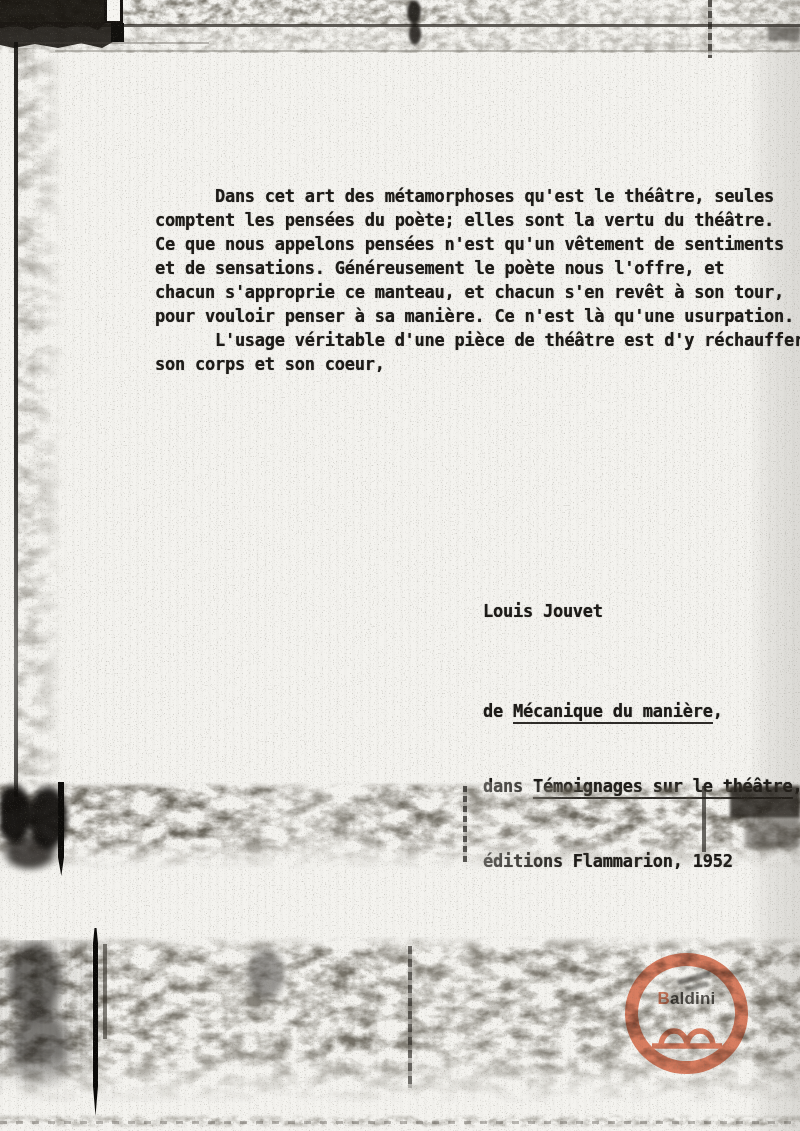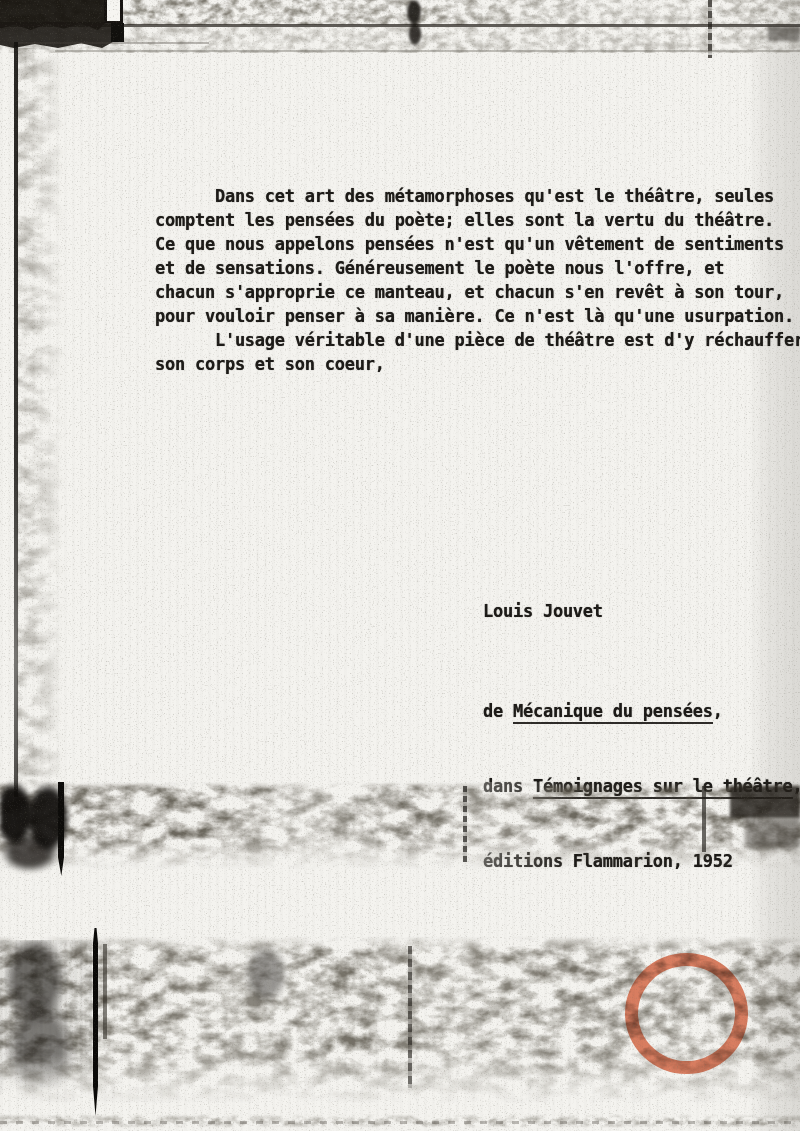--- a/index.html
+++ b/index.html
@@ -166,21 +166,21 @@
   <div class="abs corner-hline"></div>
   <div class="abs left-vline"></div>
   <svg class="noise left-smudge" width="48" height="748">
       <rect width="48" height="748" filter="url(#mottleF)"></rect>
     </svg>
 
   <div class="abs quote"><div class="tline">      Dans cet art des métamorphoses qu'est le théâtre, seules</div><div class="tline">comptent les pensées du poète; elles sont la vertu du théâtre.</div><div class="tline">Ce que nous appelons pensées n'est qu'un vêtement de sentiments</div><div class="tline">et de sensations. Généreusement le poète nous l'offre, et</div><div class="tline">chacun s'approprie ce manteau, et chacun s'en revêt à son tour,</div><div class="tline">pour vouloir penser à sa manière. Ce n'est là qu'une usurpation.</div><div class="tline">      L'usage véritable d'une pièce de théâtre est d'y réchauffer</div><div class="tline">son corps et son coeur,</div></div>
 
   <div class="abs attrib">
     <div>Louis Jouvet</div>
-    <div class="cite"><span>de </span><span class="uline">Mécanique du pensées</span><span>,</span></div>
+    <div class="cite"><span>de </span><span class="uline">Mécanique du manière</span><span>,</span></div>
     <div><span>dans </span><span class="uline">Témoignages sur le théâtre</span><span>,</span></div>
     <div>éditions Flammarion, 1952</div>
   </div>
 
   <div class="abs band1">
     <svg class="noise mottle" width="800" height="88">
         <rect width="800" height="88" filter="url(#mottleF)"></rect>
       </svg>
     <div class="abs b1-fade"></div>
     <div class="abs b1-darkleft"></div>
@@ -198,20 +198,30 @@
     <div class="abs b2-fade"></div>
     <div class="abs b2-darkleft"></div>
     <div class="abs b2-vline"></div>
     <div class="abs b2-vline-side"></div>
     <div class="abs b2-lobe"></div>
     <div class="abs b2-vline-mid"></div>
   </div>
 
   <div class="abs wm">
     <div class="abs wm-ring"></div>
+    <div class="abs wm-inner">
+      <div class="wm-mark1"></div>
+      <div class="wm-mark2"></div>
+      <div class="wm-name"><span class="ini">B</span><span class="rest">aldini</span></div>
+      <svg class="wm-book" width="80" height="42" viewBox="0 0 80 42">
+        <path d="M5 36 H75" stroke="#e0795a" stroke-width="5.5" fill="none"></path>
+        <path d="M14 36 A13 15 0 0 1 40 36" stroke="#e0795a" stroke-width="5.5" fill="none"></path>
+        <path d="M40 36 A13 15 0 0 1 66 36" stroke="#e0795a" stroke-width="5.5" fill="none"></path>
+      </svg>
+    </div>
   </div>
 
   <svg class="noise bottom-speck" width="800" height="14">
       <rect width="800" height="14" filter="url(#mottleCoarse)"></rect>
     </svg>
   <div class="abs bottom-dashes"></div>
 
   <svg class="noise grain" width="800" height="1131">
       <rect width="800" height="1131" filter="url(#grainF)"></rect>
     </svg>

